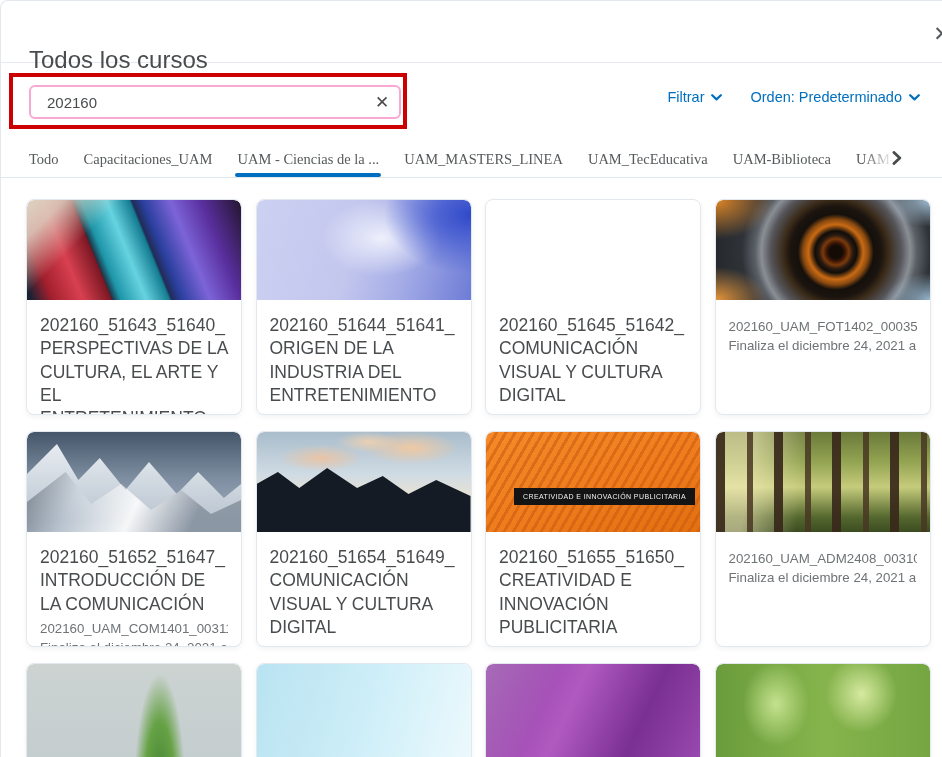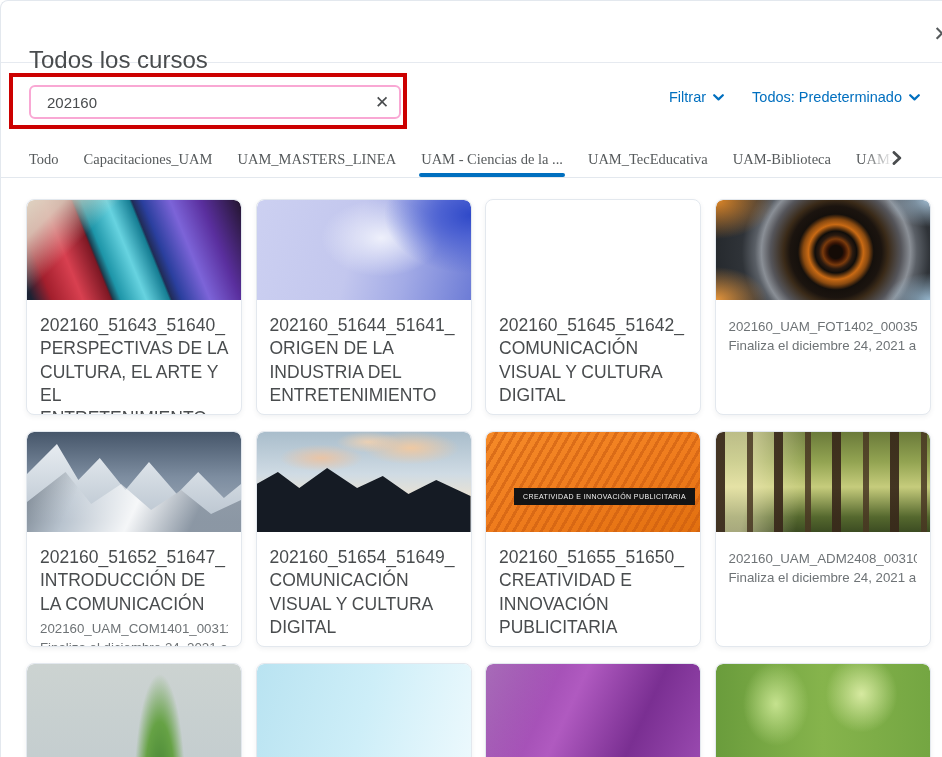--- a/index.html
+++ b/index.html
@@ -133,33 +133,33 @@
       <button class="search-clear">✕</button>
     </div>
     <div class="controls">
       <button class="link-btn">
         <span>Filtrar</span>
         <svg class="chev-down" viewBox="0 0 11 7">
             <path d="M1.2 1.2 5.5 5.4 9.8 1.2"></path>
           </svg>
       </button>
       <button class="link-btn">
-        <span>Todos: Predeterminado</span>
+        <span>Orden: Predeterminado</span>
         <svg class="chev-down" viewBox="0 0 11 7">
             <path d="M1.2 1.2 5.5 5.4 9.8 1.2"></path>
           </svg>
       </button>
     </div>
   </div>
 
   <div class="tabs">
     <button class="tab">Todo</button>
     <button class="tab">Capacitaciones_UAM</button>
+    <button class="tab active">UAM - Ciencias de la ...</button>
     <button class="tab">UAM_MASTERS_LINEA</button>
-    <button class="tab active">UAM - Ciencias de la ...</button>
     <button class="tab">UAM_TecEducativa</button>
     <button class="tab">UAM-Biblioteca</button>
     <button class="tab faded">UAM-CAP</button>
     <button class="tabs-next">
       <svg viewBox="0 0 8 12">
           <path d="M1.4 1.2 6.4 6 1.4 10.8"></path>
         </svg>
     </button>
   </div>
 

